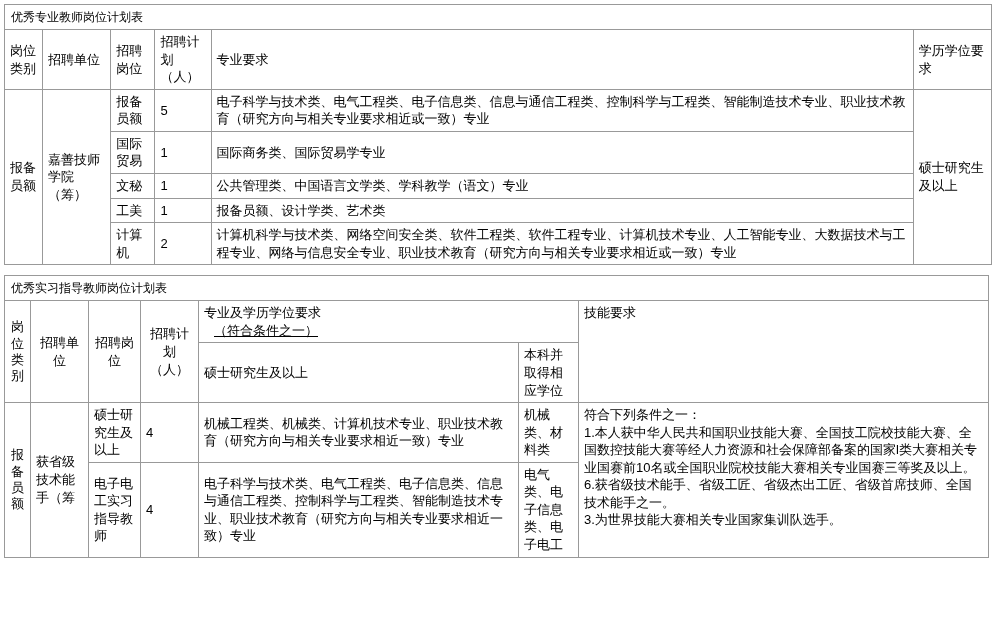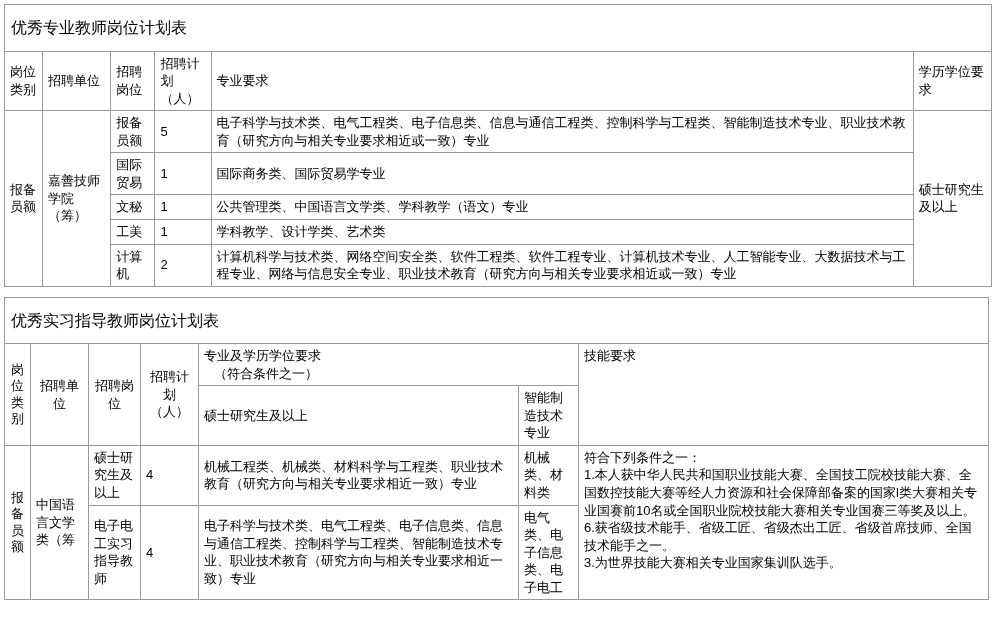--- a/index.html
+++ b/index.html
@@ -30,22 +30,22 @@
     font-weight: normal;
     text-align: left;
     line-height: 1.35;
     font-size: 13px;
     word-break: break-all;
   }
   .tbl1 { width: 988px; margin: 4px 0 0 4px; }
   .tbl2 { width: 956px; margin: 10px 0 0 4px; }
 
   .title-cell {
-    padding: 12px 6px;
-    font-size: 16px;
+    padding: 4px 6px;
+    font-size: 12px;
   }
   .center { text-align: center; }
   .vcenter { vertical-align: middle; }
   .top { vertical-align: top; }
   
   .vert {
     text-align: center;
     line-height: 1.25;
     word-break: break-all;
   }
@@ -56,21 +56,21 @@
   .t1-c5 { width: 700px; }
   .t1-c6 { width: 78px; }
 
   .t2-c1 { width: 26px; }
   .t2-c2 { width: 58px; }
   .t2-c3 { width: 52px; }
   .t2-c4 { width: 58px; }
   .t2-c5 { width: 320px; }
   .t2-c6 { width: 60px; }
   .t2-c7 { width: 410px; }
-  .pad-left-more { padding-left: 10px; }
+  .pad-left-more { padding-left: 10px; text-decoration: underline; }
 </style>
 </head>
 <body>
 
 <div class="page">
 
   <table class="tbl1">
     <colgroup>
       <col class="t1-c1">
         <col class="t1-c2">
@@ -106,21 +106,21 @@
         <td class="vcenter">国际商务类、国际贸易学专业</td>
       </tr>
       <tr>
         <td class="vcenter">文秘</td>
         <td class="vcenter">1</td>
         <td class="vcenter">公共管理类、中国语言文学类、学科教学（语文）专业</td>
       </tr>
       <tr>
         <td class="vcenter">工美</td>
         <td class="vcenter">1</td>
-        <td class="vcenter">学科教学、设计学类、艺术类</td>
+        <td class="vcenter">报备员额、设计学类、艺术类</td>
       </tr>
       <tr>
         <td class="vcenter">计算机</td>
         <td class="vcenter">2</td>
         <td class="vcenter">计算机科学与技术类、网络空间安全类、软件工程类、软件工程专业、计算机技术专业、人工智能专业、大数据技术与工程专业、网络与信息安全专业、职业技术教育（研究方向与相关专业要求相近或一致）专业</td>
       </tr>
     </tbody>
   </table>
 
   <table class="tbl2">
@@ -144,29 +144,29 @@
         <td class="center vcenter" rowspan="2">招聘岗位</td>
         <td class="center vcenter" rowspan="2">招聘计划（人）</td>
         <td class="top" colspan="2">
           <div>专业及学历学位要求</div>
           <div class="pad-left-more">（符合条件之一）</div>
         </td>
         <td class="top" rowspan="2">技能要求</td>
       </tr>
       <tr>
         <td class="vcenter">硕士研究生及以上</td>
-        <td class="vcenter">智能制造技术专业</td>
+        <td class="vcenter">本科并取得相应学位</td>
       </tr>
 
       <tr>
         <td class="vert vcenter" rowspan="2">报备员额</td>
-        <td class="vcenter" rowspan="2">中国语言文学类（筹</td>
+        <td class="vcenter" rowspan="2">获省级技术能手（筹</td>
         <td class="vcenter">硕士研究生及以上</td>
         <td class="vcenter">4</td>
-        <td class="vcenter">机械工程类、机械类、材料科学与工程类、职业技术教育（研究方向与相关专业要求相近一致）专业</td>
+        <td class="vcenter">机械工程类、机械类、计算机技术专业、职业技术教育（研究方向与相关专业要求相近一致）专业</td>
         <td class="vcenter">机械类、材料类</td>
         <td class="top" rowspan="2">
           <div>符合下列条件之一：</div>
           <div>1.本人获中华人民共和国职业技能大赛、全国技工院校技能大赛、全国数控技能大赛等经人力资源和社会保障部备案的国家l类大赛相关专业国赛前10名或全国职业院校技能大赛相关专业国赛三等奖及以上。</div>
           <div>6.获省级技术能手、省级工匠、省级杰出工匠、省级首席技师、全国技术能手之一。</div>
           <div>3.为世界技能大赛相关专业国家集训队选手。</div>
         </td>
       </tr>
       <tr>
         <td class="vcenter">电子电工实习指导教师</td>

